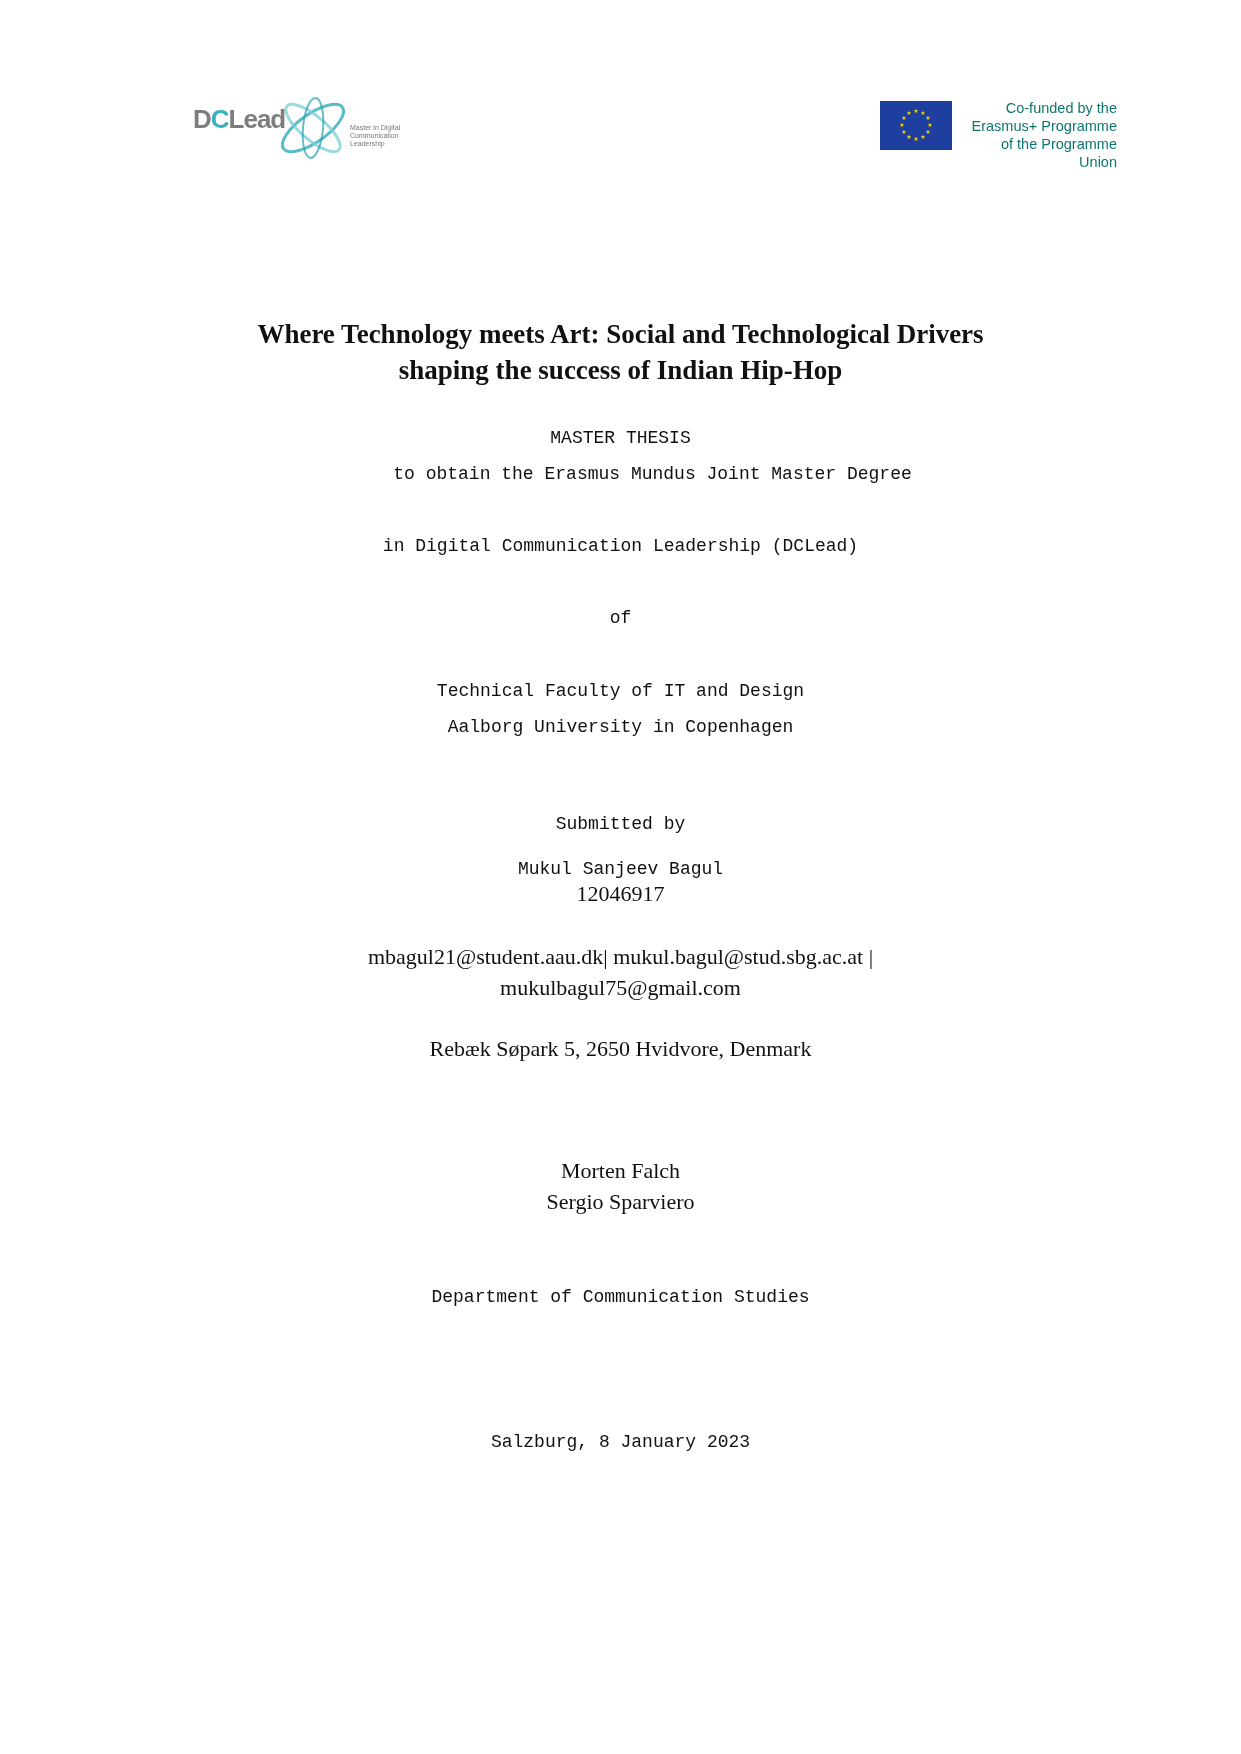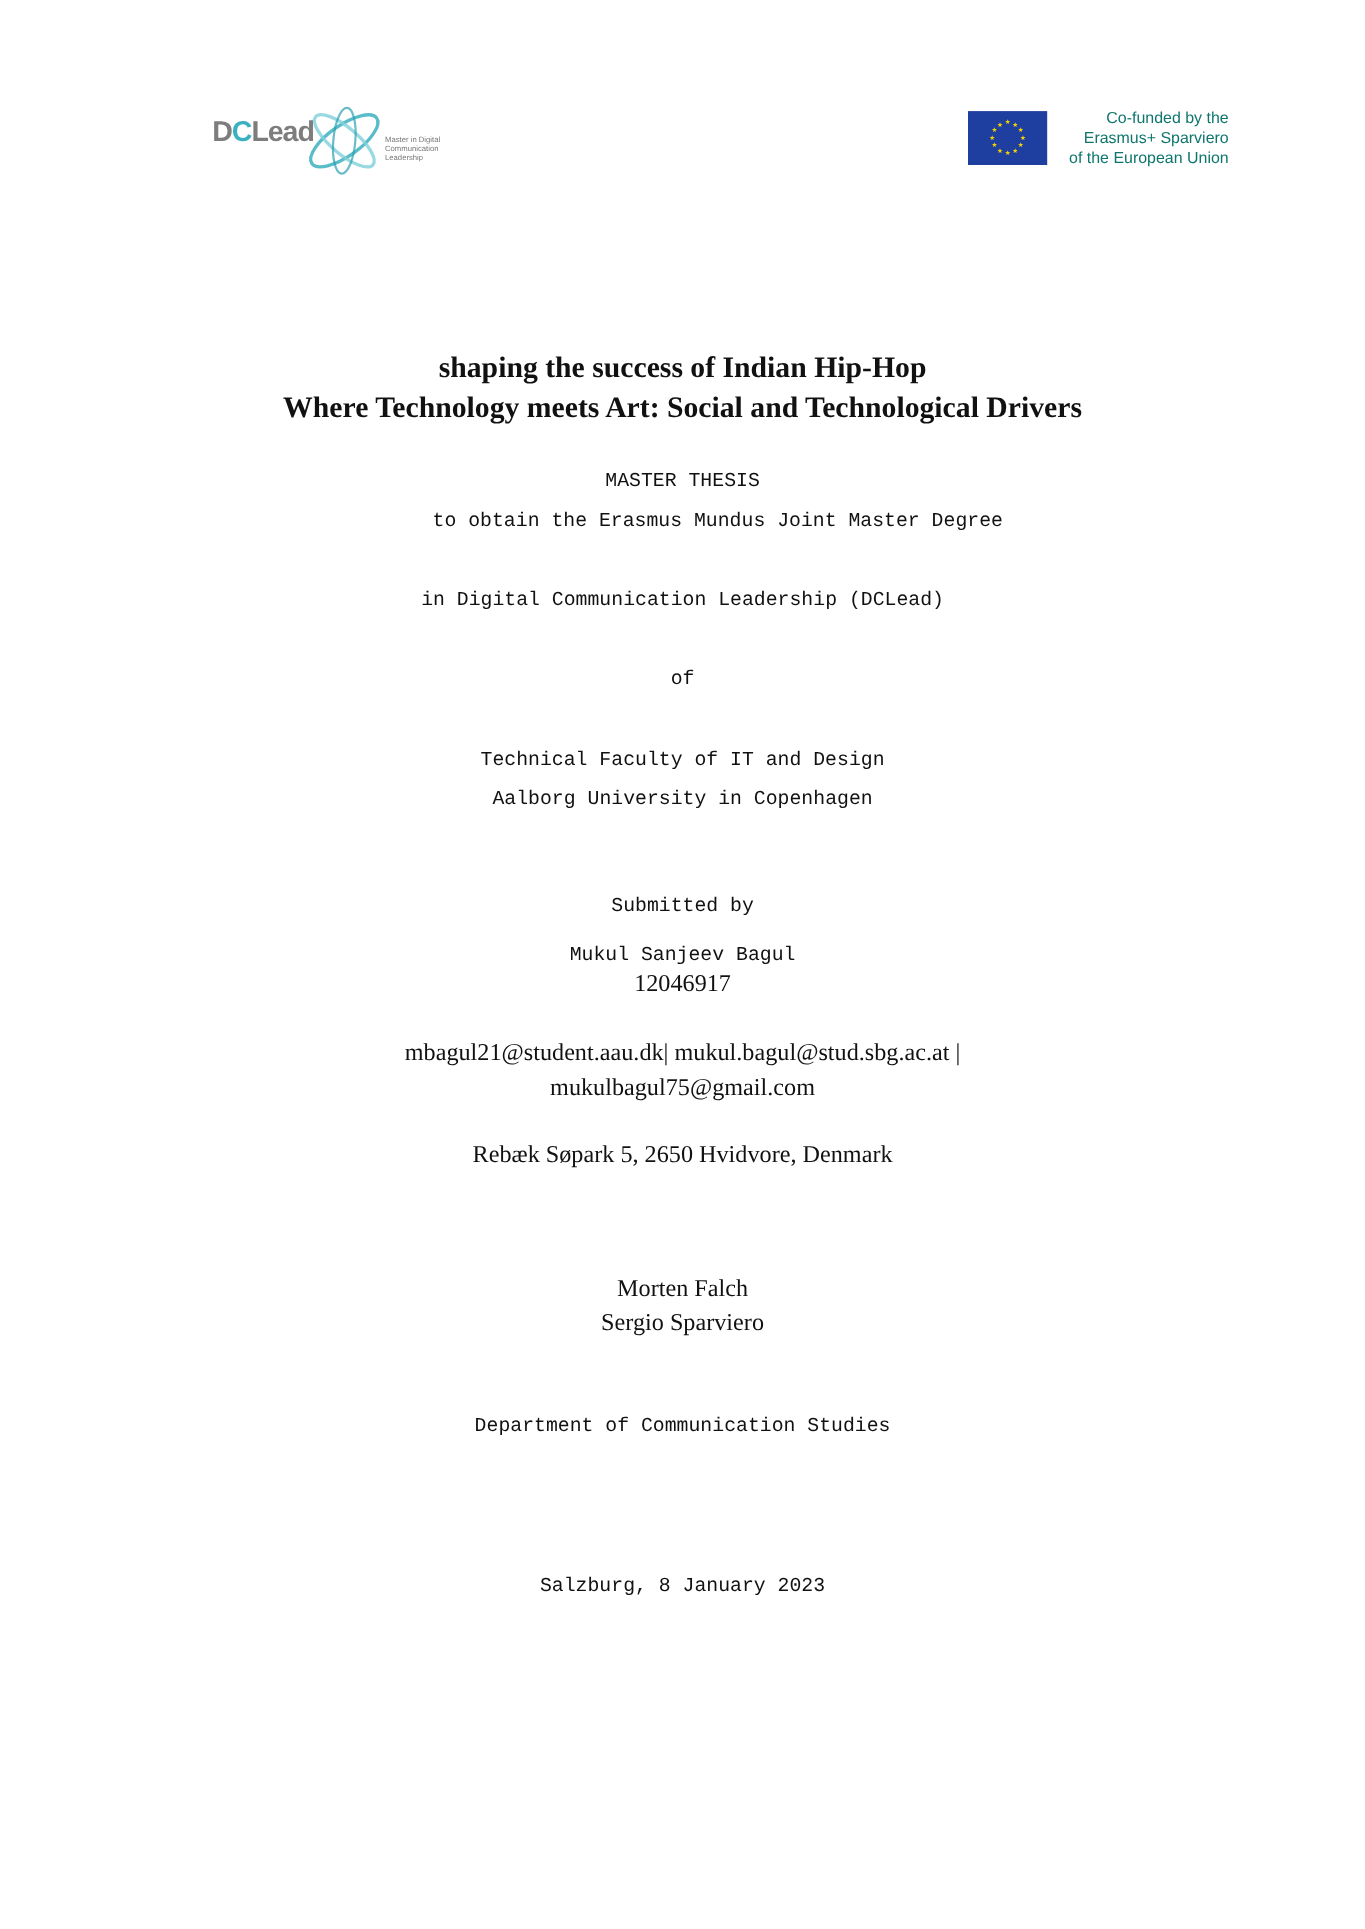--- a/index.html
+++ b/index.html
@@ -49,27 +49,27 @@
         <text x="29" y="38">★</text>
         <text x="24" y="33">★</text>
       <text x="22" y="26">★</text>
         <text x="24" y="19">★</text>
         <text x="29" y="14">★</text>
     </g>
   </svg>
 </div>
 <div class="abs eu-text">
   <div>Co-funded by the</div>
-  <div>Erasmus+ Sparviero</div>
-  <div>of the European Union</div>
+  <div>Erasmus+ Programme</div>
+  <div>of the Programme Union</div>
 </div>
 
 <div class="center title">
+  <div>Where Technology meets Art: Social and Technological Drivers</div>
   <div>shaping the success of Indian Hip-Hop</div>
-  <div>Where Technology meets Art: Social and Technological Drivers</div>
 </div>
 
 <div class="center lg" style="top:420px;">MASTER THESIS</div>
 <div class="center lg" style="top:456px;padding-left:32px;">to obtain the Erasmus Mundus Joint Master Degree</div>
 <div class="center lg" style="top:528px;">in Digital Communication Leadership (DCLead)</div>
 <div class="center lg" style="top:600px;">of</div>
 <div class="center lg" style="top:673px;">Technical Faculty of IT and Design</div>
 <div class="center lg" style="top:709px;">Aalborg University in Copenhagen</div>
 
 <div class="center lg" style="top:806px;">Submitted by</div>

